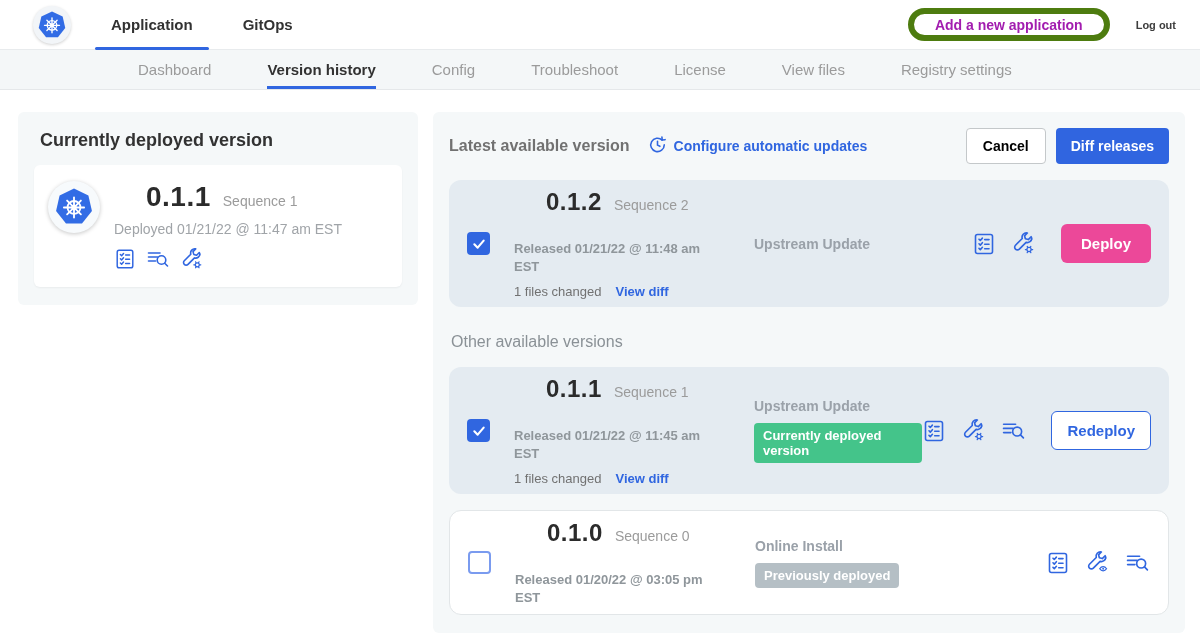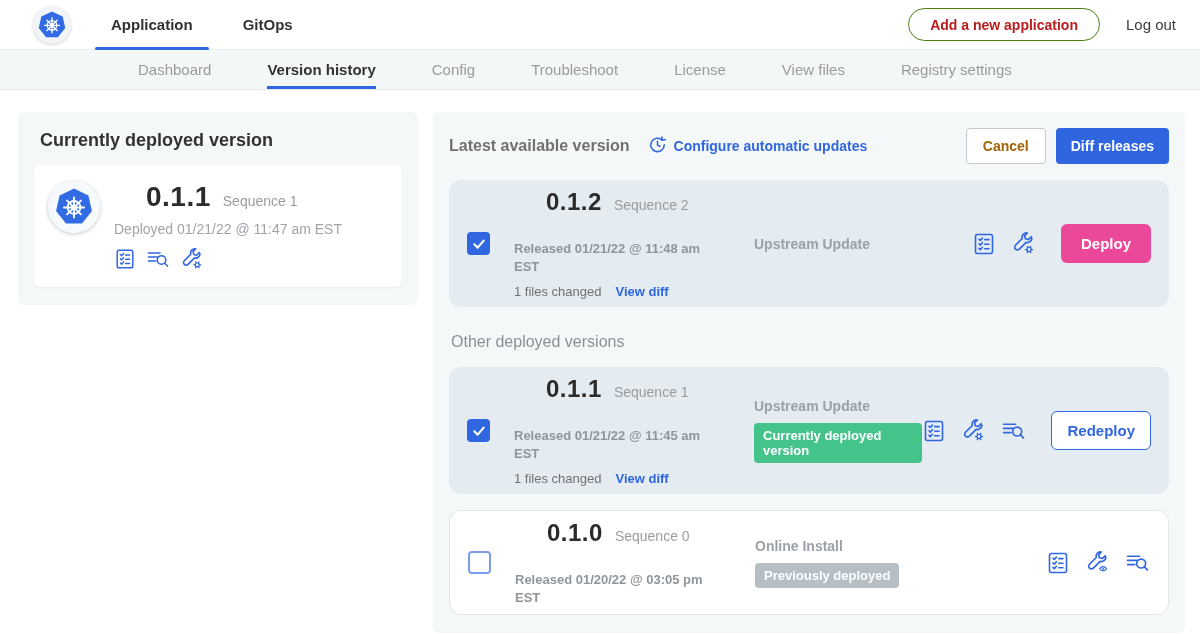--- a/index.html
+++ b/index.html
@@ -4,22 +4,22 @@
 <style>
   * { margin:0; padding:0; box-sizing:border-box; }
   html,body { width:1200px; height:634px; background:#ffffff; font-family:"Liberation Sans", sans-serif; color:#323232; overflow:hidden; }
 
   
   .topnav { height:50px; background:#fff; border-bottom:1px solid #e8ebed; display:flex; align-items:center; padding:0 24px 0 33px; }
   .logo-wrap { width:38px; height:38px; border-radius:50%; background:#f2f5f8; box-shadow:0 1px 3px rgba(0,0,0,.18); display:flex; align-items:center; justify-content:center; margin-right:36px; }
   .topnav-tab { height:50px; display:flex; align-items:center; font-size:15px; font-weight:700; color:#323232; padding:0 4px; margin-right:42px; position:relative; cursor:pointer; }
   .topnav-tab.active::after { content:""; position:absolute; left:-12px; right:-12px; bottom:0; height:3px; background:#3066e0; border-radius:2px; }
   .topnav-right { margin-left:auto; display:flex; align-items:center; gap:26px; }
-  .pill-btn { border:1px solid #4d7c0f; color:#b91c1c; background:#fff; border-radius:17px; height:33px; padding:0 21px; font-size:14px; font-weight:700; font-family:inherit; cursor:pointer;text-align:center; }
-  .logout { font-size:15px; font-weight:400; color:#3d3d3d; cursor:pointer;text-align:right; }
+  .pill-btn { border:6px solid #4d7c0f; color:#a21caf; background:#fff; border-radius:17px; height:33px; padding:0 21px; font-size:14px; font-weight:700; font-family:inherit; cursor:pointer;text-align:center; }
+  .logout { font-size:11px; font-weight:700; color:#3d3d3d; cursor:pointer;text-align:right; }
 
   
   .subnav { height:40px; background:#f4f7f8; border-bottom:1px solid #e5e8ea; display:flex; align-items:stretch; padding-left:138px; }
   .subnav-tab { display:flex; align-items:center; font-size:15px; color:#9b9b9b; margin-right:56px; position:relative; cursor:pointer; white-space:nowrap; }
   .subnav-tab.active { color:#323232; font-weight:700; }
   .subnav-tab.active::after { content:""; position:absolute; left:0; right:0; bottom:0; height:3px; background:#3066e0; }
 
   
   .main { display:flex; padding:22px 15px 0 18px; gap:15px; align-items:flex-start; }
 
@@ -32,21 +32,21 @@
   .ver-big { font-size:28px; font-weight:700; color:#2b2b2b; letter-spacing:.5px; }
   .seq { font-size:14px; color:#9b9b9b; }
   .dep-date { font-size:14px; color:#a0a4a8; margin-top:8px; }
   .icon-row { display:flex; align-items:center; gap:10px; margin-top:10px; }
 
   .right-panel { flex:1; background:#f5f8f9; border-radius:6px; padding:16px 16px 18px; }
   .latest-header { display:flex; align-items:center; }
   .latest-title { font-size:16px; font-weight:600; color:#717171; margin-right:18px; }
   .hdr-link { display:flex; align-items:center; gap:7px; color:#3066e0; font-size:14px; font-weight:700; margin-right:26px; cursor:pointer; }
   .hdr-buttons { margin-left:auto; display:flex; gap:10px; }
-  .btn-cancel { background:#fff; border:1px solid #c4c8ca; border-radius:4px; color:#a16207; font-size:14px; font-weight:700; padding:9px 16px; font-family:inherit; cursor:pointer; }
+  .btn-cancel { background:#fff; border:1px solid #c4c8ca; border-radius:4px; color:#000000; font-size:14px; font-weight:700; padding:9px 16px; font-family:inherit; cursor:pointer; }
   .btn-primary { background:#3065e0; border:none; border-radius:4px; color:#fff; font-size:14px; font-weight:700; padding:3px 15px; font-family:inherit; cursor:pointer; }
 
   .version-row { border-radius:12px; margin-top:16px; padding:8px 18px; display:flex; align-items:center; }
   .version-row.highlight { background:#e4ebf1; }
   .version-row.plain { background:#fff; border:1px solid #e2e6e8; }
   .cbx { width:23px; height:23px; border-radius:4px; flex:0 0 auto; margin-right:24px; cursor:pointer; display:flex; align-items:center; justify-content:center; }
   .cbx.checked { background:#3066e0; }
   .cbx.unchecked { background:#fff; border:2px solid #7a9bef; }
   .vinfo { width:212px; flex:0 0 auto; }
   .vinfo .ver-line .ver-big { font-size:24px; }
@@ -228,21 +228,21 @@
                 <line x1="14.9" y1="17.8" x2="13.8" y2="17.8"></line>
                 <line x1="16.1" y1="15.7" x2="15.55" y2="14.8"></line>
                 <line x1="18.5" y1="15.7" x2="19.05" y2="14.8"></line>
               </g>
             </svg>
         </span>
         <button class="btn-deploy">Deploy</button>
       </div>
     </div>
 
-    <div class="other-title">Other deployed versions</div>
+    <div class="other-title">Other available versions</div>
 
     <div class="version-row highlight">
       <span class="cbx checked">
         <svg width="16" height="16" viewBox="0 0 24 24">
             <polyline points="5 12.5 10 17.5 19 7" fill="none" stroke="#fff" stroke-width="3.2" stroke-linecap="round" stroke-linejoin="round"></polyline>
           </svg>
       </span>
       <div class="vinfo">
         <div class="ver-line">
           <span class="ver-big">0.1.1</span>

